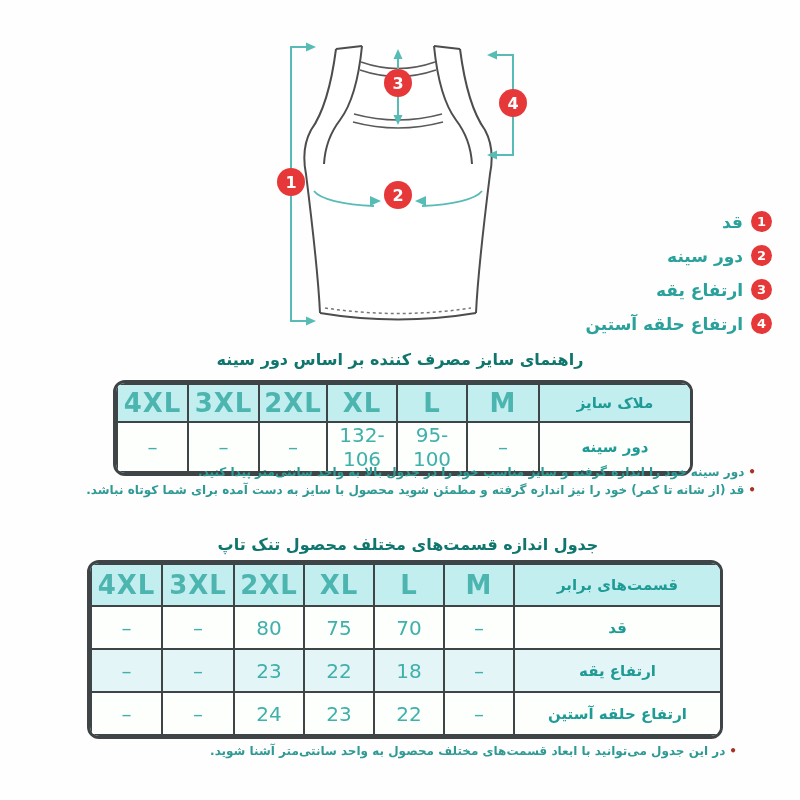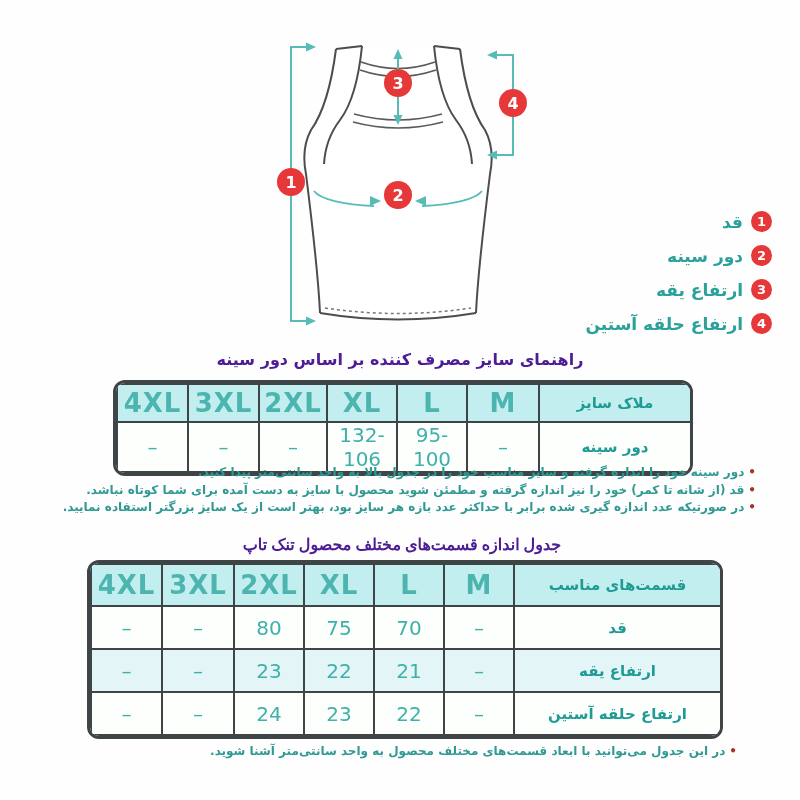--- a/index.html
+++ b/index.html
@@ -7,23 +7,23 @@
          font-family:"DejaVu Sans",sans-serif;}
   
   #diagram-svg{position:absolute;left:258px;top:22px;width:285px;height:325px;}
   
   .legend{position:absolute;top:210px;right:28px;display:flex;flex-direction:column;gap:11px;align-items:flex-end;}
   .legend-item{display:flex;align-items:center;gap:8px;direction:rtl;height:23px;}
   .badge{width:21px;height:21px;border-radius:50%;background:#e63838;color:#fff;font-size:13px;
          font-weight:bold;display:flex;align-items:center;justify-content:center;flex:0 0 21px;}
   .legend-label{font-size:17px;font-weight:bold;color:#2aa19b;white-space:nowrap;}
   
-  .sec-title{position:absolute;text-align:center;font-weight:bold;font-size:16px;color:#4c1d95;direction:rtl;}
+  .sec-title{position:absolute;text-align:center;font-weight:bold;font-size:16px;color:#0f766e;direction:rtl;}
   #title-1{left:113px;width:574px;top:350px;}
-  #title-2{left:87px;width:630px;top:535px;font-family:Liberation Serif, serif;}
+  #title-2{left:93px;width:630px;top:535px;}
   
   .tbl-wrap{position:absolute;border:3px solid #3f4447;border-radius:12px;overflow:hidden;background:#fdfffd;}
   #table-1-wrap{left:113px;top:380px;width:574px;}
   #table-2-wrap{left:87px;top:560px;width:630px;}
   table{border-collapse:collapse;width:100%;table-layout:fixed;}
   th,td{border:2.5px solid #3f4447;text-align:center;vertical-align:middle;padding:0;overflow:hidden;}
   thead tr{background:#c3eef0;}
   th.size{font-size:26px;color:#4db5af;font-weight:bold;letter-spacing:1px;}
   th.plabel{font-size:15px;color:#1f9b95;font-weight:bold;direction:rtl;}
   td.val{font-size:20px;color:#3fb0aa;}
@@ -158,21 +158,20 @@
             <td class="val" style="height: 34px;">–</td>
             <td class="rowlabel" style="height: 34px;">دور سینه</td>
           </tr>
         </tbody>
       </table>
     </div>
 
   <div id="notes-1" class="notes">
     <div><span class="bullet">•</span><span>دور سینه خود را اندازه گرفته و سایز مناسب خود را در جدول بالا به واحد سانتی‌متر پیدا کنید.</span></div>
     <div><span class="bullet">•</span><span>قد (از شانه تا کمر) خود را نیز اندازه گرفته و مطمئن شوید محصول با سایز به دست آمده برای شما کوتاه نباشد.</span></div>
-    <div><span class="bullet">•</span><span>در صورتیکه عدد اندازه گیری شده برابر با حداکثر عدد بازه هر سایز بود، بهتر است از یک سایز بزرگتر استفاده نمایید.</span></div>
   </div>
 
   <div id="title-2" class="sec-title">جدول اندازه قسمت‌های مختلف محصول تنک تاپ</div>
   <div id="table-2-wrap" class="tbl-wrap">
       <table>
         <colgroup>
           <col style="width: 71px;">
           <col style="width: 72px;">
           <col style="width: 70px;">
           <col style="width: 70px;">
@@ -181,39 +180,39 @@
           <col style="width: 207px;">
         </colgroup>
         <thead>
           <tr>
             <th class="size" style="height: 40px;">4XL</th>
             <th class="size" style="height: 40px;">3XL</th>
             <th class="size" style="height: 40px;">2XL</th>
             <th class="size" style="height: 40px;">XL</th>
             <th class="size" style="height: 40px;">L</th>
             <th class="size" style="height: 40px;">M</th>
-            <th class="plabel" style="height: 40px;">قسمت‌های مناسب</th>
+            <th class="plabel" style="height: 40px;">قسمت‌های برابر</th>
           </tr>
         </thead>
         <tbody>
           <tr style="background: rgb(253, 255, 253);">
             <td class="val" style="height: 41px;">–</td>
             <td class="val" style="height: 41px;">–</td>
             <td class="val" style="height: 41px;">80</td>
             <td class="val" style="height: 41px;">75</td>
             <td class="val" style="height: 41px;">70</td>
             <td class="val" style="height: 41px;">–</td>
             <td class="rowlabel" style="height: 41px;">قد</td>
           </tr>
           <tr style="background: rgb(227, 245, 247);">
             <td class="val" style="height: 41px;">–</td>
             <td class="val" style="height: 41px;">–</td>
             <td class="val" style="height: 41px;">23</td>
             <td class="val" style="height: 41px;">22</td>
-            <td class="val" style="height: 41px;">21</td>
+            <td class="val" style="height: 41px;">18</td>
             <td class="val" style="height: 41px;">–</td>
             <td class="rowlabel" style="height: 41px;">ارتفاع یقه</td>
           </tr>
           <tr style="background: rgb(253, 255, 253);">
             <td class="val" style="height: 41px;">–</td>
             <td class="val" style="height: 41px;">–</td>
             <td class="val" style="height: 41px; margin-top: 40px;">24</td>
             <td class="val" style="height: 41px;">23</td>
             <td class="val" style="height: 41px;">22</td>
             <td class="val" style="height: 41px;">–</td>

